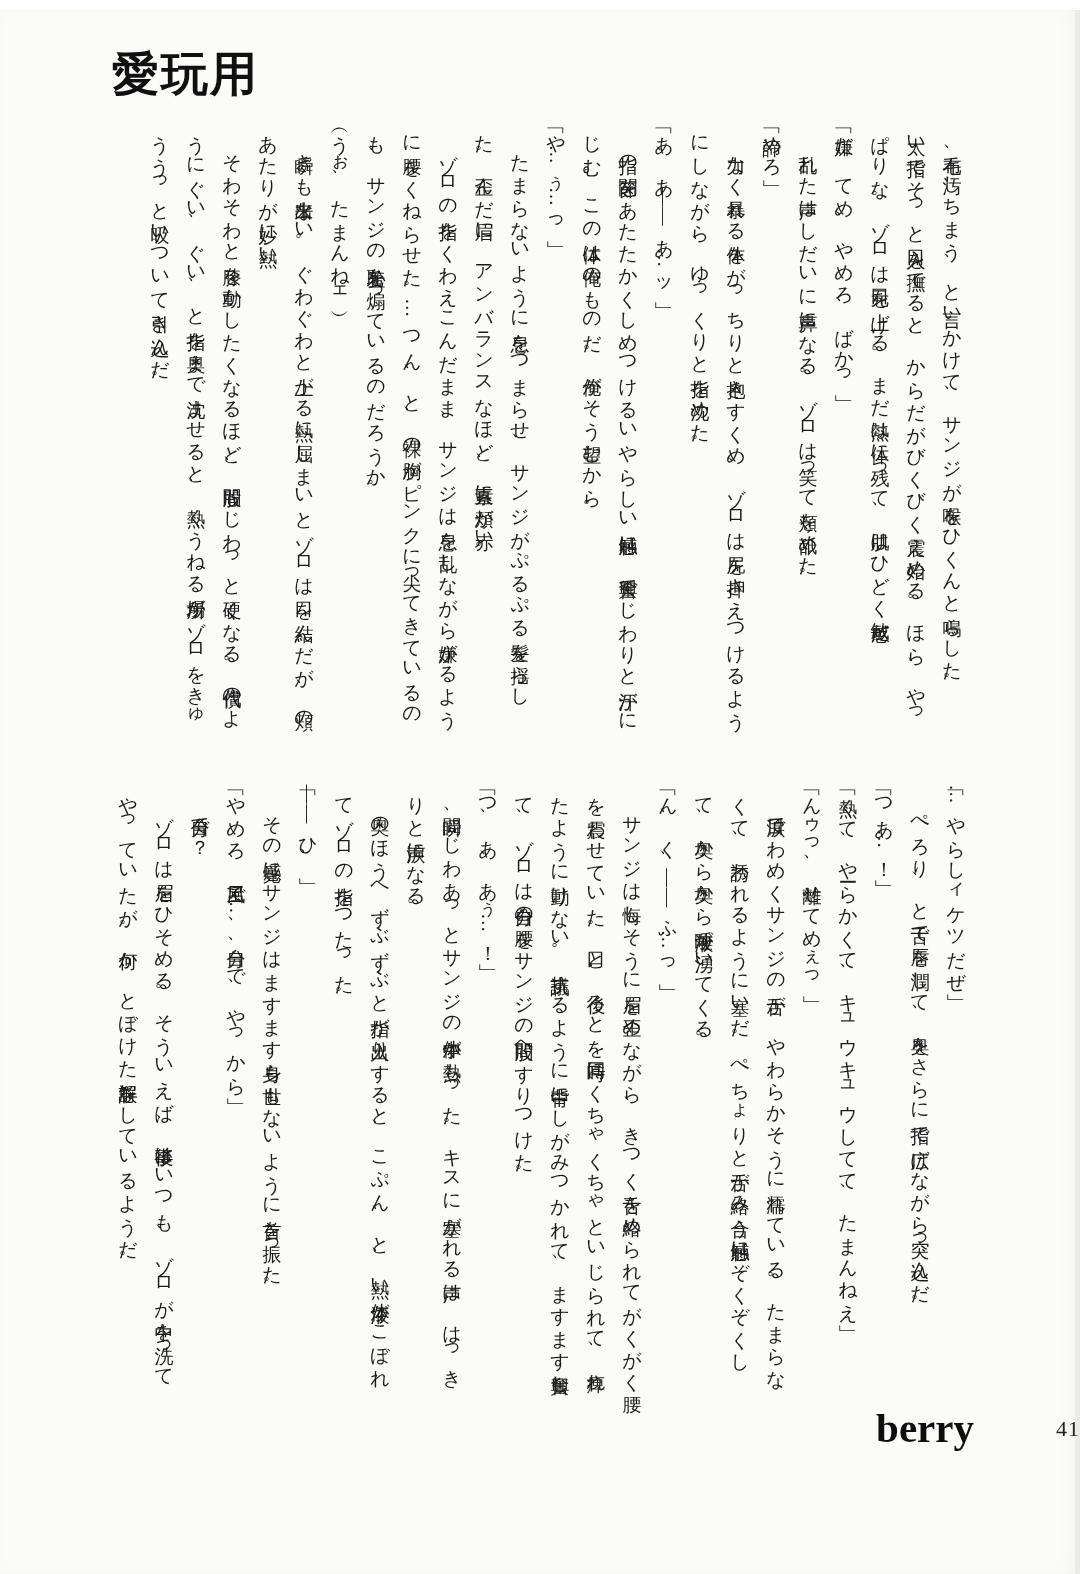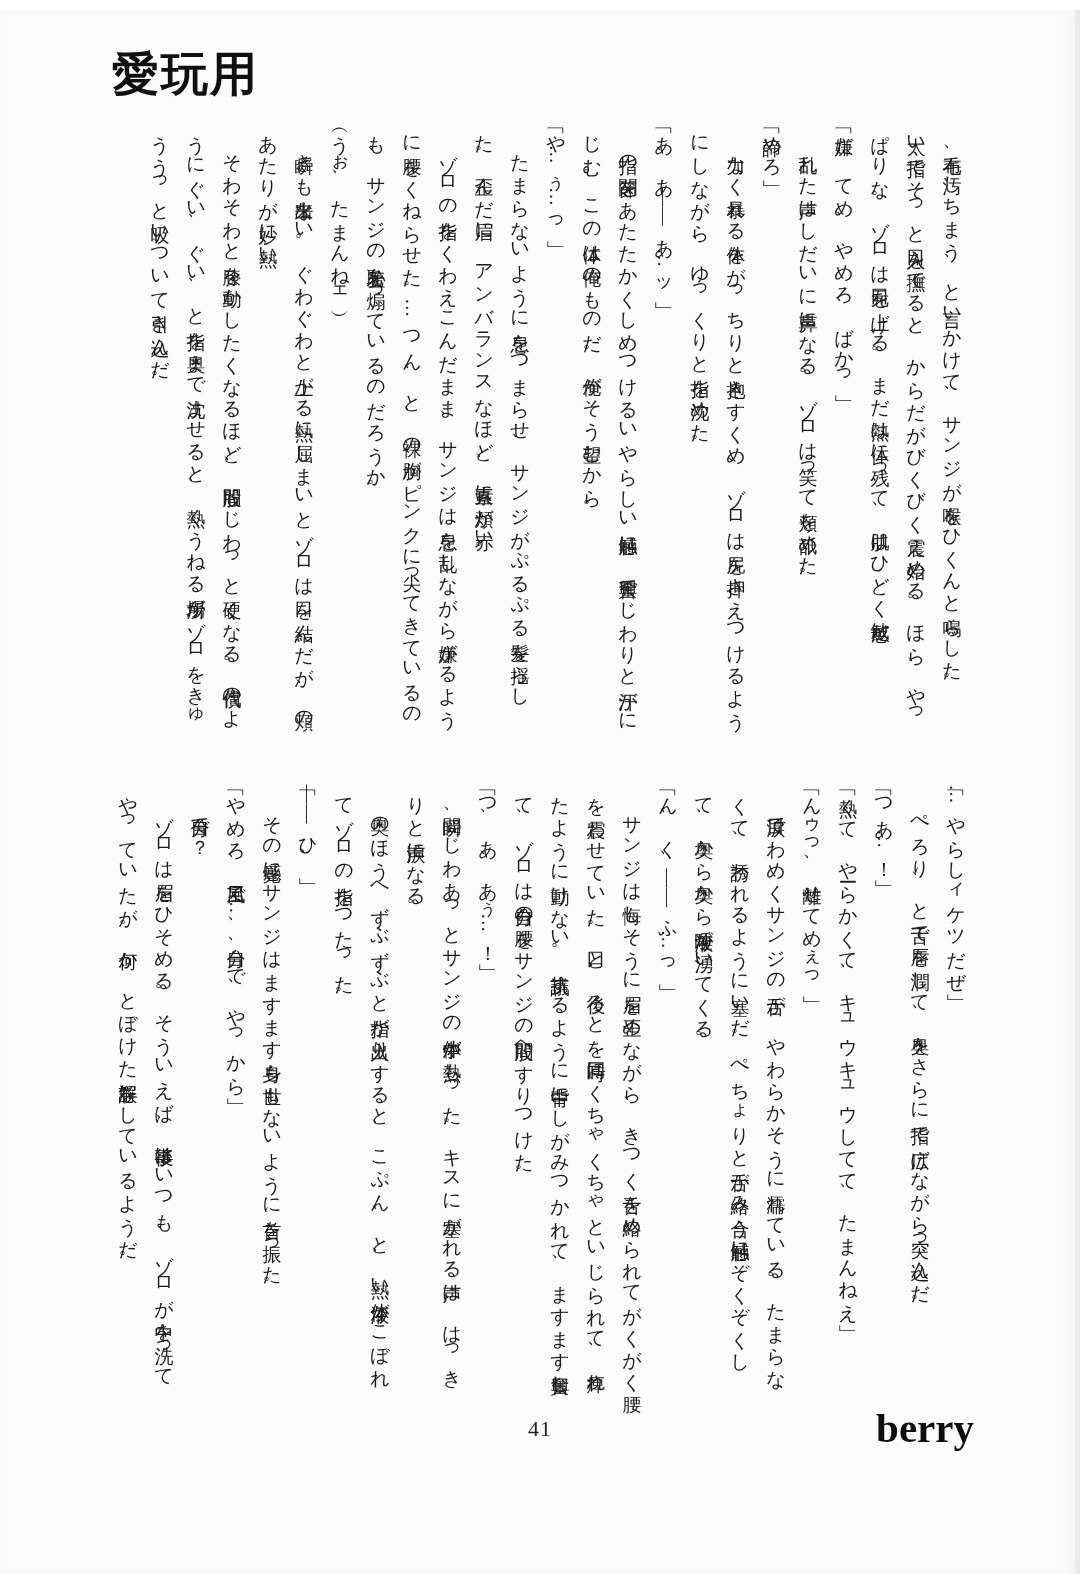--- a/index.html
+++ b/index.html
@@ -39,21 +39,21 @@
   }
   .vblock-upper { top: 112px; right: 110px; height: 614px; }
   .vblock-lower { top: 774px; right: 106px; height: 614px; }
   .para { text-indent: 0; }
   .para.indent { text-indent: 1em; }
   .page-number {
     position: absolute;
     top: 1406px;
     left: 0;
     width: 100%;
-    text-align: center;
+    text-align: right;
     font-size: 22px;
     letter-spacing: 1px;
     color: #222;
   }
   .circle-name {
     position: absolute;
     top: 1394px;
     right: 106px;
     font-family: "Liberation Serif", "DejaVu Serif", serif;
     font-size: 41px;

